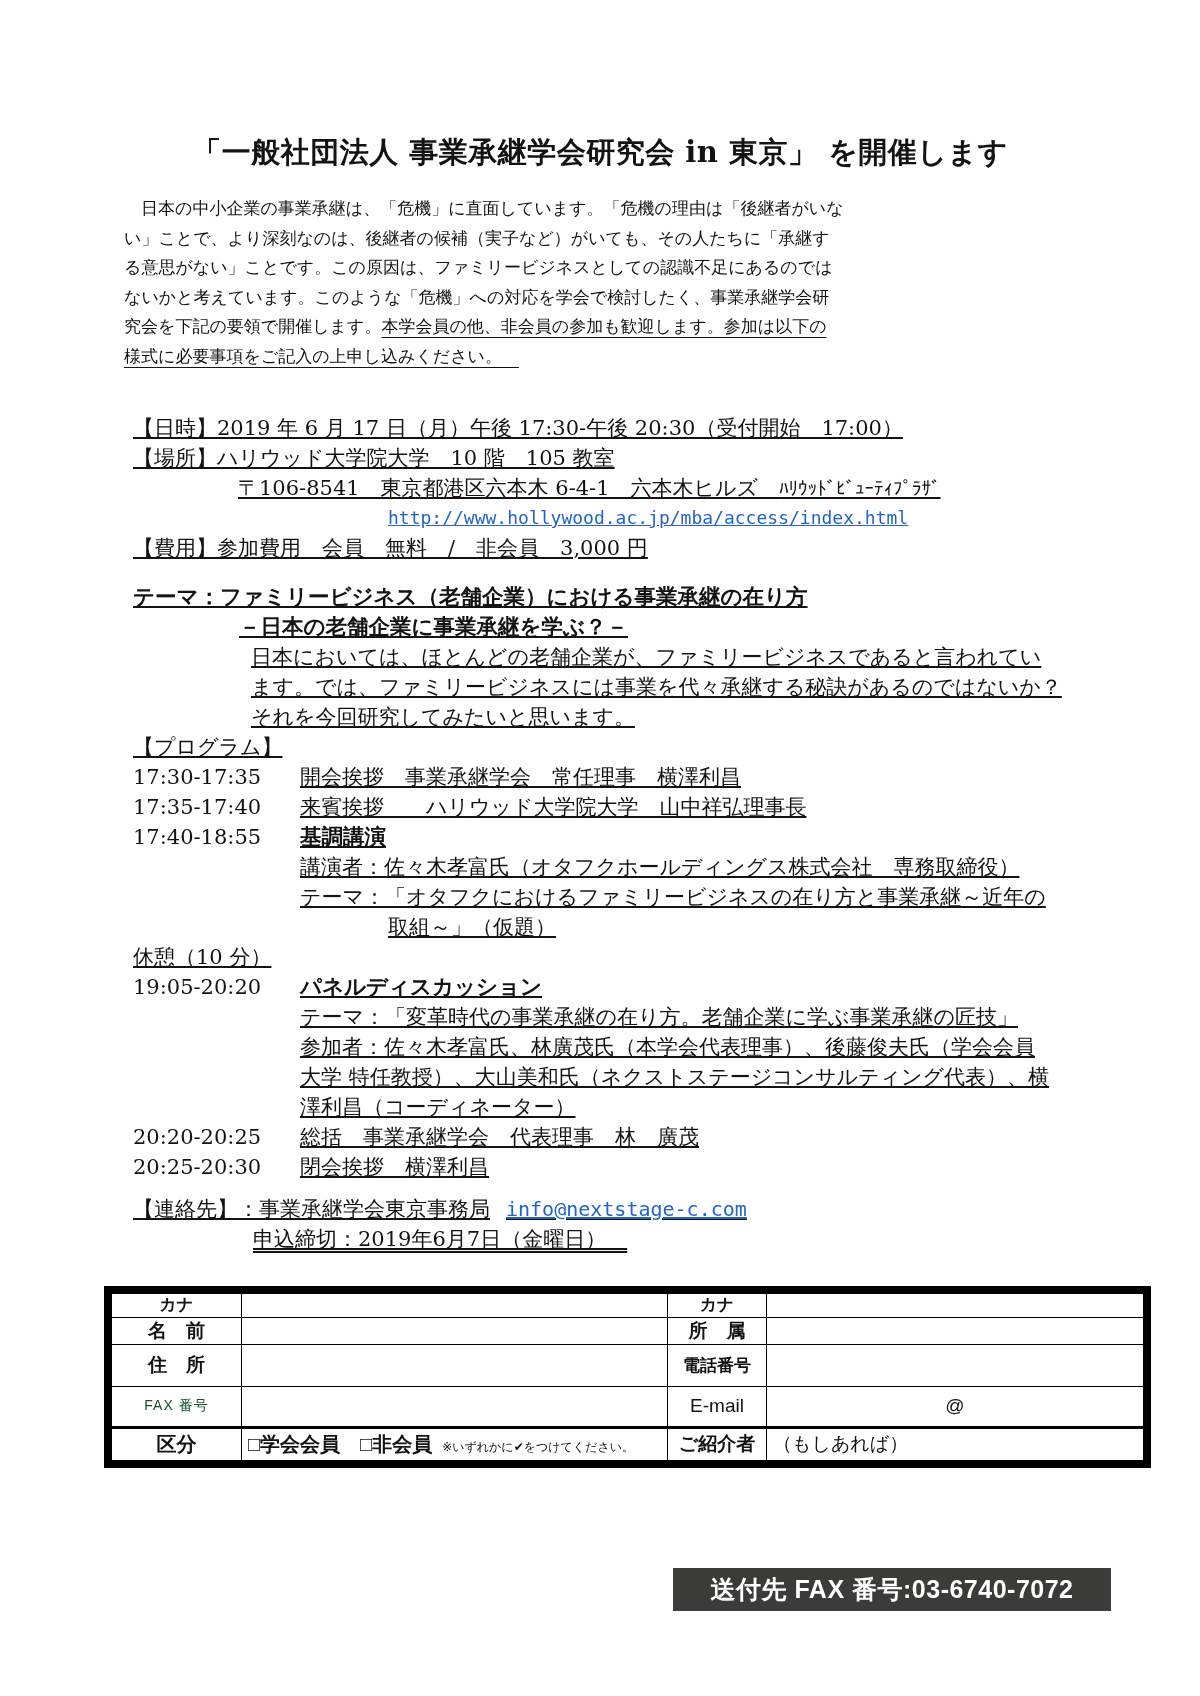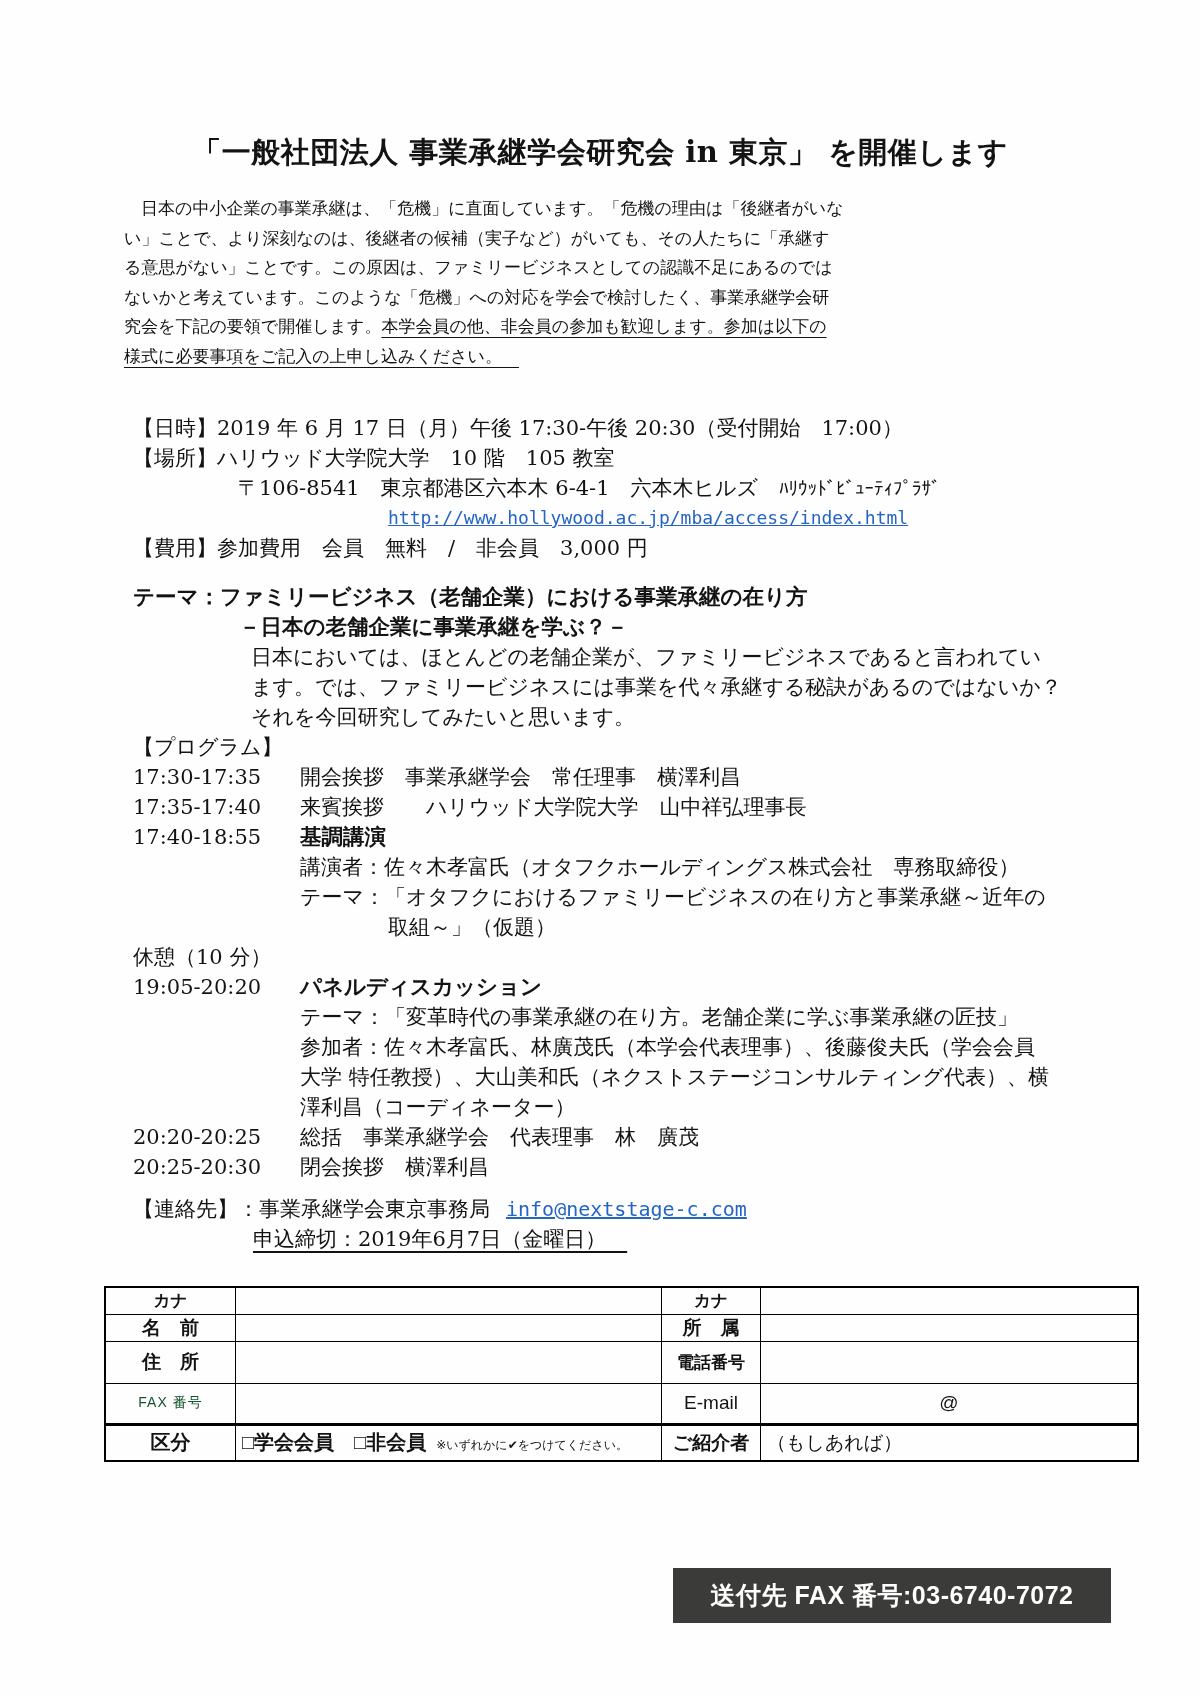--- a/index.html
+++ b/index.html
@@ -29,21 +29,21 @@
   }
   
   .intro{
     position:absolute;top:194px;left:124px;width:950px;
     font-size:17px;line-height:29.5px;
   }
   .ul{ text-decoration:underline; text-underline-offset:5px; }
   
   .content{
     position:absolute;top:413px;left:133px;width:955px;
-    font-size:21px;line-height:30px;
+    font-size:21px;line-height:30px;text-decoration:underline;
   }
   .addr{padding-left:105px;}
   .hw-kana{font-size:19px;}
   .url-line{padding-left:255px;font-family:"DejaVu Sans Mono","Liberation Mono",monospace;font-size:18px;}
   a.link{color:var(--link-color);text-decoration:underline;cursor:pointer;}
   .theme-block{margin-top:19px;}
   .bold-goth{font-family:"Liberation Sans","DejaVu Sans",sans-serif;font-weight:700;font-size:21.5px;}
   .theme-sub{padding-left:106px;}
   .theme-body{padding-left:118px;}
   .prog-line .time{display:inline-block;width:167px;}
@@ -57,33 +57,33 @@
     position:absolute;top:1286px;left:104px;
     border-collapse:collapse;
     table-layout:fixed;
     font-family:"Liberation Sans","DejaVu Sans",sans-serif;
   }
   .form-table td{
     border:1.6px solid #000;
     padding:0 6px;
     overflow:hidden;
   }
-  .form-table{border:2px solid #000000;padding-left:12px;}
+  .form-table{border:8px solid #000000;padding-left:12px;}
   .form-table tr.row-last td{border-top:3px solid #000;}
   td.lbl{text-align:center;font-weight:700;font-size:19px;white-space:pre;}
   td.lbl-kana{font-size:16.5px;}
   td.lbl-fax{font-weight:400;font-size:14px;letter-spacing:1px;color:#14532d;}
   td.lbl-email{font-weight:400;font-size:19px;}
   td.val{font-size:19px;}
   td.val-center{text-align:center;}
   .chk{font-weight:700;font-size:20px;white-space:pre;}
   .chk-note{font-size:12px;font-weight:400;margin-left:10px;margin-top:45px;}
   
   .fax-banner{
-    position:absolute;top:1568px;left:673px;width:438px;height:55px;
+    position:absolute;top:1568px;left:673px;width:438px;height:43px;
     background:var(--banner-bg);color:var(--banner-fg);
     display:flex;align-items:center;justify-content:center;
     font-family:"Liberation Sans","DejaVu Sans",sans-serif;
     font-weight:700;font-size:25px;letter-spacing:0.5px;
     white-space:pre;
   }
 </style>
 </head>
 <body>
 

